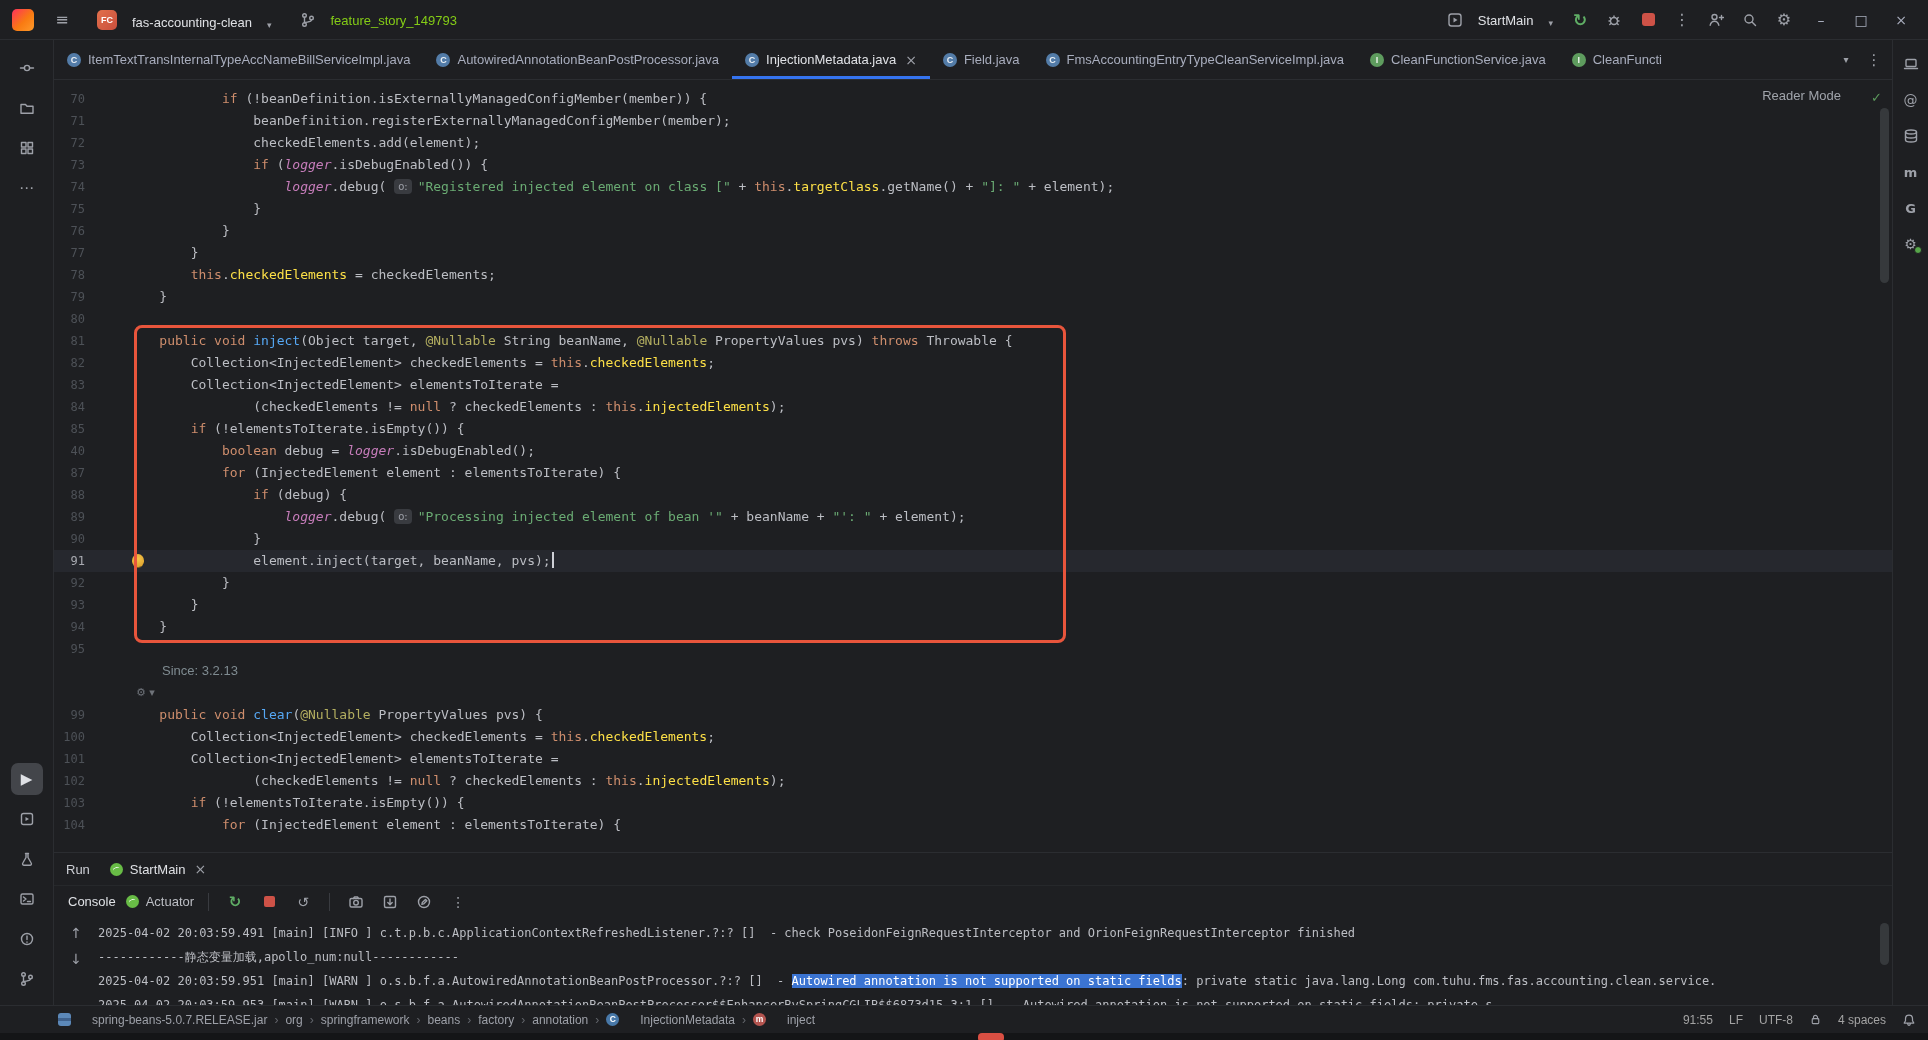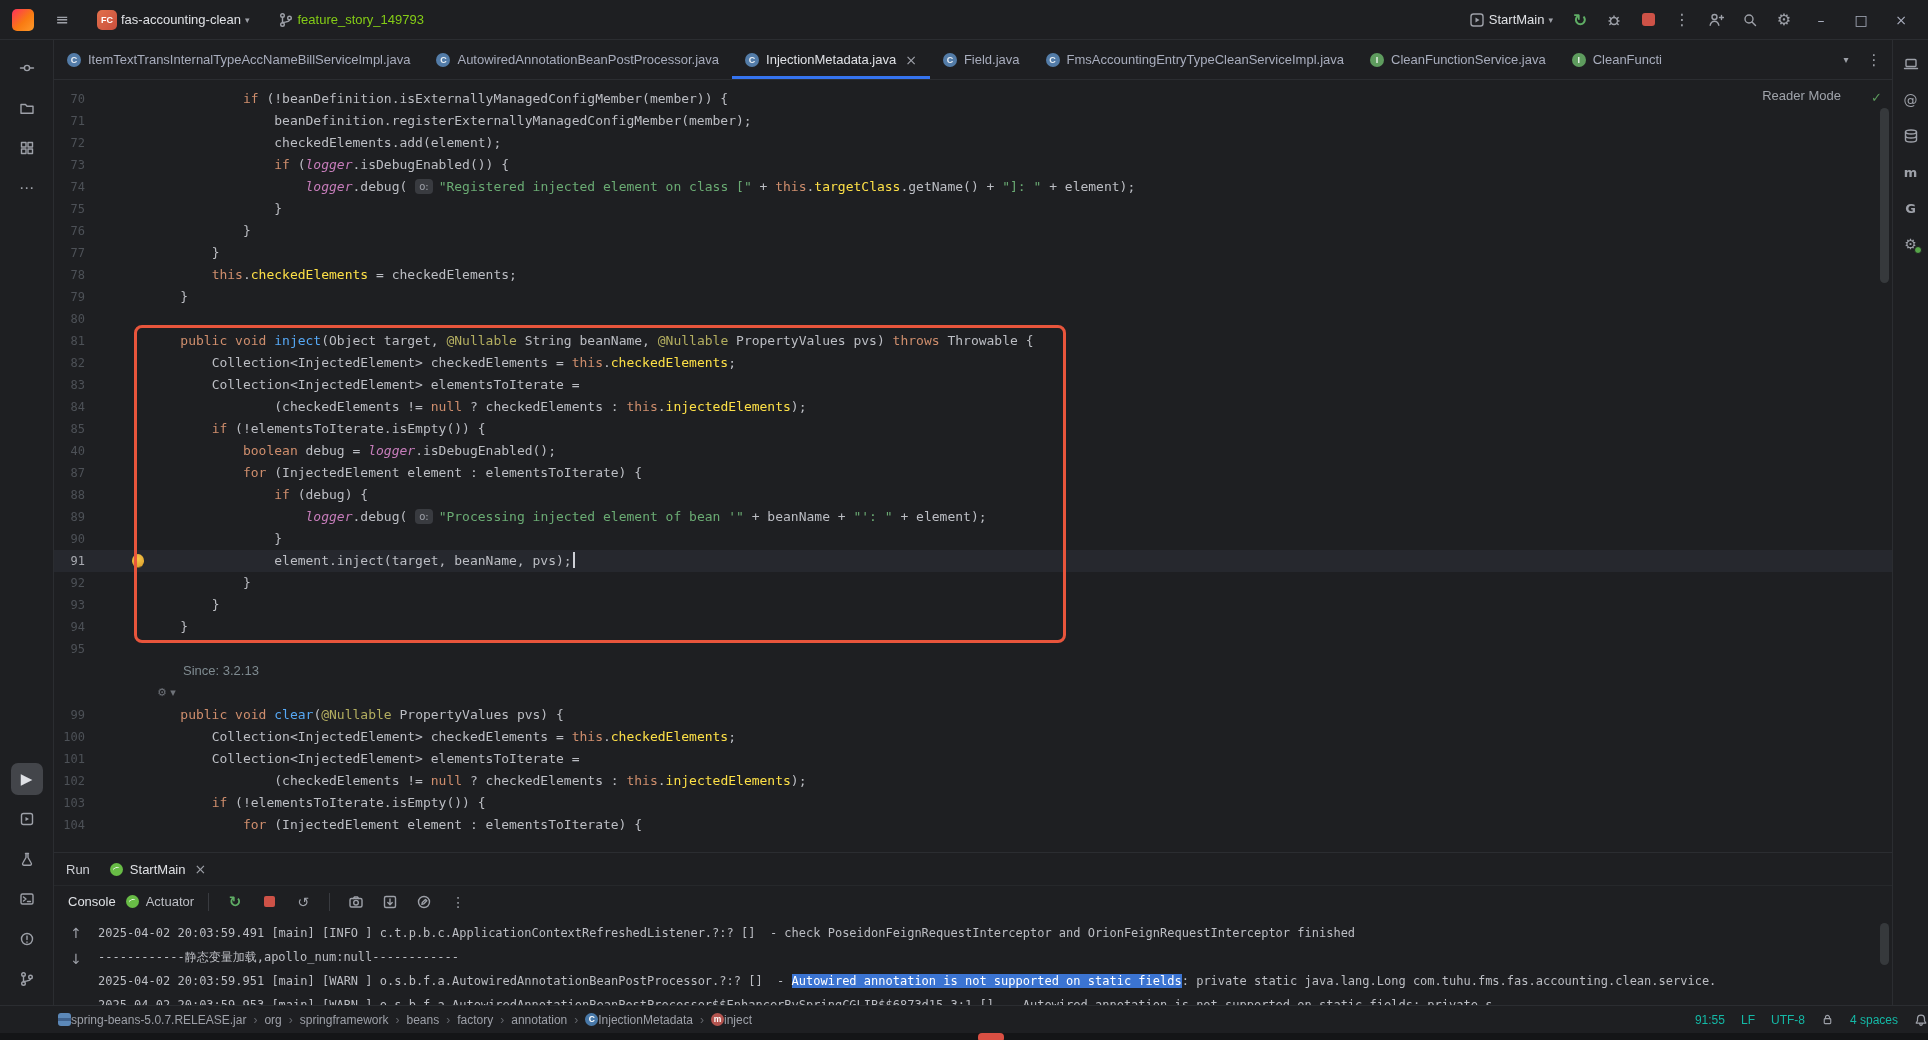--- a/index.html
+++ b/index.html
@@ -9,21 +9,21 @@
   .glyph{font-family:"DejaVu Sans",sans-serif}
 
   
   .titlebar{height:40px;flex:none;display:flex;align-items:center;padding:0 10px 0 12px;
     border-bottom:1px solid #2B2D31;background:#1E1F22}
   .tb-left{display:flex;align-items:center;gap:14px}
   .logo{width:22px;height:22px;border-radius:5px;background:linear-gradient(135deg,#FE315D,#F97A12 55%,#FD9A2B)}
   .tbtn{min-width:28px;height:28px;display:inline-flex;align-items:center;justify-content:center;
     color:#9DA0A8;font-size:16px;border-radius:6px;cursor:default}
   .tbtn.green{color:#5FAD65;font-size:17px;font-weight:bold}
-  .chip{display:inline-flex;align-items:center;gap:4px;padding:3px 7px;border-radius:6px}
+  .chip{display:inline-flex;align-items:flex-end;gap:15px;padding:3px 7px;border-radius:6px}
   .chip-label{font-size:13px;color:#DFE1E5;white-space:nowrap}
   .chip-label.dim{color:#84cc16}
   .chev{font-size:9px;color:#9DA0A8}
   .fc-badge{width:20px;height:20px;border-radius:5px;background:linear-gradient(135deg,#E2704C,#C94F3D);
     color:#fff;font-size:9px;font-weight:bold;display:inline-flex;align-items:center;justify-content:center}
   .tb-right{margin-left:auto;display:flex;align-items:center;gap:6px}
   .stop-sq{width:13px;height:13px;background:#CE5247;border-radius:3px;display:inline-block}
   .stop-sq.small{width:11px;height:11px;border-radius:2px}
   .wbtn{min-width:34px;height:30px;display:inline-flex;align-items:center;justify-content:center;color:#A8ADBD;font-size:14px}
 
@@ -58,21 +58,21 @@
   .tbar-btn.chv{right:32px;font-size:10px}
   .tbar-btn.dots{right:4px;font-size:15px}
 
   
   .editor{flex:1;position:relative;overflow:hidden;background:#1E1F22}
   .rows{padding-top:8px}
   .ed-row{height:22px;display:flex;font-family:"DejaVu Sans Mono",monospace;font-size:13px;line-height:22px;position:relative}
   .ed-row.cur{background:#26282E}
   .ln{width:31px;flex:none;text-align:right;color:#4D5157;font-size:12px}
   .ln.cur{color:#A9ABB2}
-  .code{margin-left:64px;white-space:pre}
+  .code{margin-left:43px;white-space:pre}
   .sg-k{color:#CF8E6D}
   .sg-d{color:#BCBEC4}
   .sg-s{color:#6AAB73}
   .sg-f{color:#fde047}
   .sg-sf{color:#C77DBB;font-style:italic}
   .sg-m{color:#56A8F5}
   .sg-a{color:#B3AE60}
   .sg-b{display:inline-block;background:#393B40;color:#9DA0A8;font-size:10px;line-height:15px;padding:0 4px;
     border-radius:4px;margin-right:6px;vertical-align:1px;font-family:"DejaVu Sans",sans-serif}
   .caret{display:inline-block;width:2px;height:16px;background:#CED0D6;vertical-align:-3px;margin-left:1px}
@@ -104,28 +104,28 @@
   .c-tools{width:44px;flex:none;display:flex;flex-direction:column;align-items:center;padding-top:4px;gap:2px;color:#9DA0A8}
   .c-body{flex:1;overflow:hidden;padding-top:4px}
   .c-row{height:24px;line-height:24px;font-family:"DejaVu Sans Mono",monospace;font-size:12px;white-space:pre;color:#BCBEC4}
   .c-sel{background:#3B74D2;color:#fff}
   .c-scroll{position:absolute;right:3px;top:6px;width:9px;height:42px;background:#55585E;opacity:.45;border-radius:5px}
 
   
   .statusbar{height:28px;flex:none;border-top:1px solid #2B2D31;display:flex;align-items:center;
     padding-left:58px;font-size:12px;color:#9DA0A8;background:#1E1F22}
   .bc{display:flex;align-items:center;gap:5px;white-space:nowrap}
-  .bc-item{display:inline-flex;align-items:flex-start;gap:0}
+  .bc-item{display:inline-flex;align-items:flex-start;gap:21px}
   .bc-sep{color:#63666C;margin:0 2px}
   .bc-ic{width:13px;height:13px;border-radius:50%;display:inline-flex;align-items:center;justify-content:center;
     font-size:8.5px;color:#fff;flex:none;font-weight:bold}
   .bc-ic.class{background:#4878A8}
   .bc-ic.method{background:#B3544F}
   .bc-ic.jar{border-radius:3px;background:linear-gradient(#5C88B8 42%,#3F618C 42% 60%,#5C88B8 60%)}
-  .sb-right{margin-left:auto;display:flex;align-items:center;gap:16px;padding-right:0;color:#14b8a6}
+  .sb-right{margin-left:auto;display:flex;align-items:center;gap:16px;padding-right:12px;color:#a3a3a3}
   .bottomstrip{height:7px;flex:none;background:#141517;position:relative;overflow:hidden}
   .red-chip{position:absolute;left:978px;top:0;width:26px;height:9px;background:#D94F43;border-radius:4px}
 
   
   .watermark{position:absolute;right:46px;bottom:32px;display:flex;align-items:center;gap:9px;
     font-size:21px;font-weight:bold;color:rgba(255,255,255,.95);text-shadow:0 1px 4px rgba(0,0,0,.65);z-index:50;pointer-events:none}
   .wm-logo{width:17px;height:17px;background:linear-gradient(135deg,#F6C24A,#DE9A22);transform:rotate(45deg);border-radius:3px}
 
   svg.ic{display:block;stroke:#9DA0A8;fill:none;stroke-width:1.4;stroke-linecap:round;stroke-linejoin:round}
 </style>

